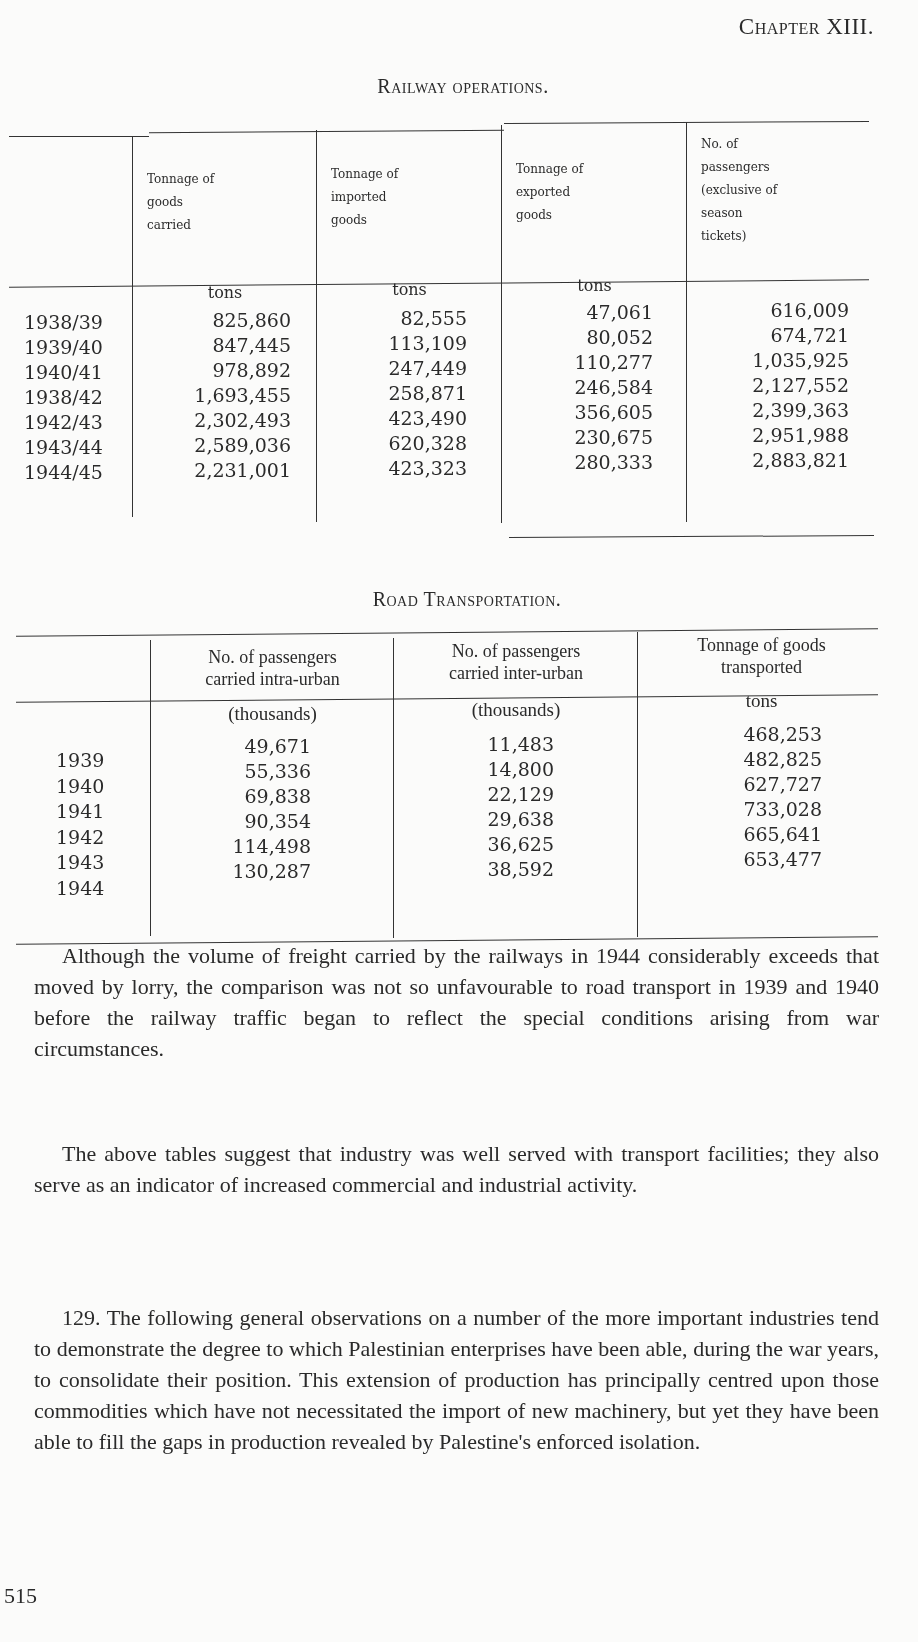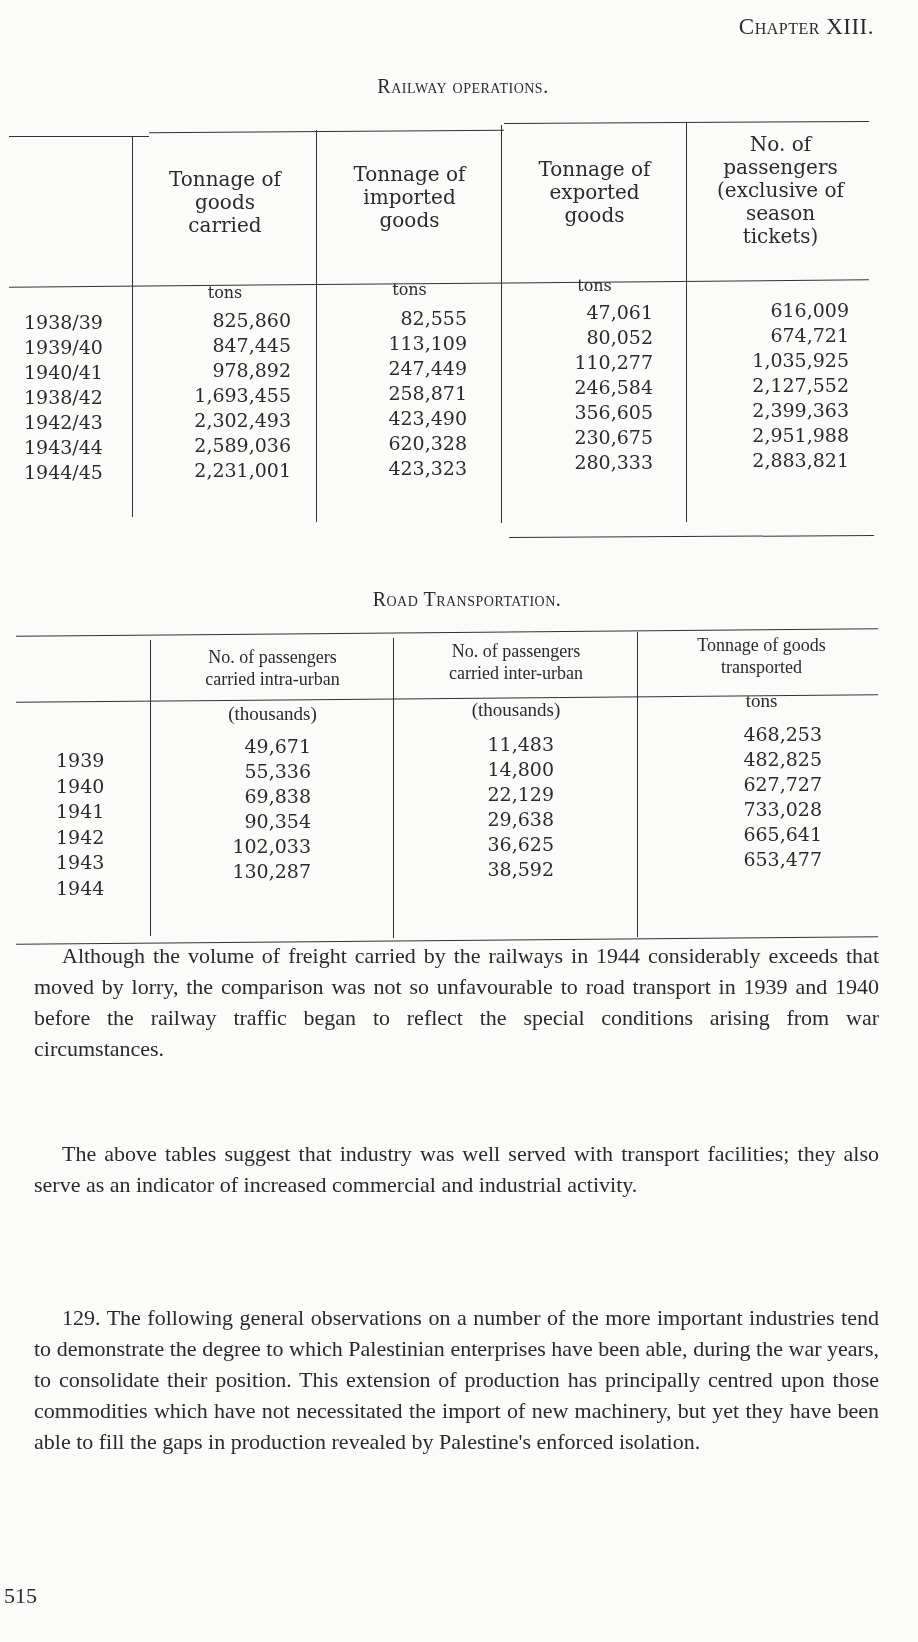--- a/index.html
+++ b/index.html
@@ -50,24 +50,25 @@
       border-top: 1.4px solid #333;
     }
     .vline {
       position: absolute;
       width: 0;
       border-left: 1.3px solid #333;
     }
 
     .hdr {
       position: absolute;
-      text-align: center;
+      text-align: left;
       font-family: "DejaVu Serif", serif;
-      font-size: 20px;
+      font-size: 12px;
       line-height: 23px;
+      margin-left: 13px;
     }
     .unit {
       position: absolute;
       text-align: center;
       font-family: "DejaVu Serif", serif;
       font-size: 16px;
     }
     .col {
       position: absolute;
       font-family: "DejaVu Serif", serif;
@@ -249,21 +250,21 @@
       <div>1941</div>
       <div>1942</div>
       <div>1943</div>
       <div>1944</div>
     </div>
     <div class="col right" style="left:200px; width:107px; top:734px;">
       <div>49,671</div>
       <div>55,336</div>
       <div>69,838</div>
       <div>90,354</div>
-      <div>102,033</div>
+      <div>114,498</div>
       <div>130,287</div>
     </div>
     <div class="col right" style="left:440px; width:110px; top:732px;">
       <div>11,483</div>
       <div>14,800</div>
       <div>22,129</div>
       <div>29,638</div>
       <div>36,625</div>
       <div>38,592</div>
     </div>

